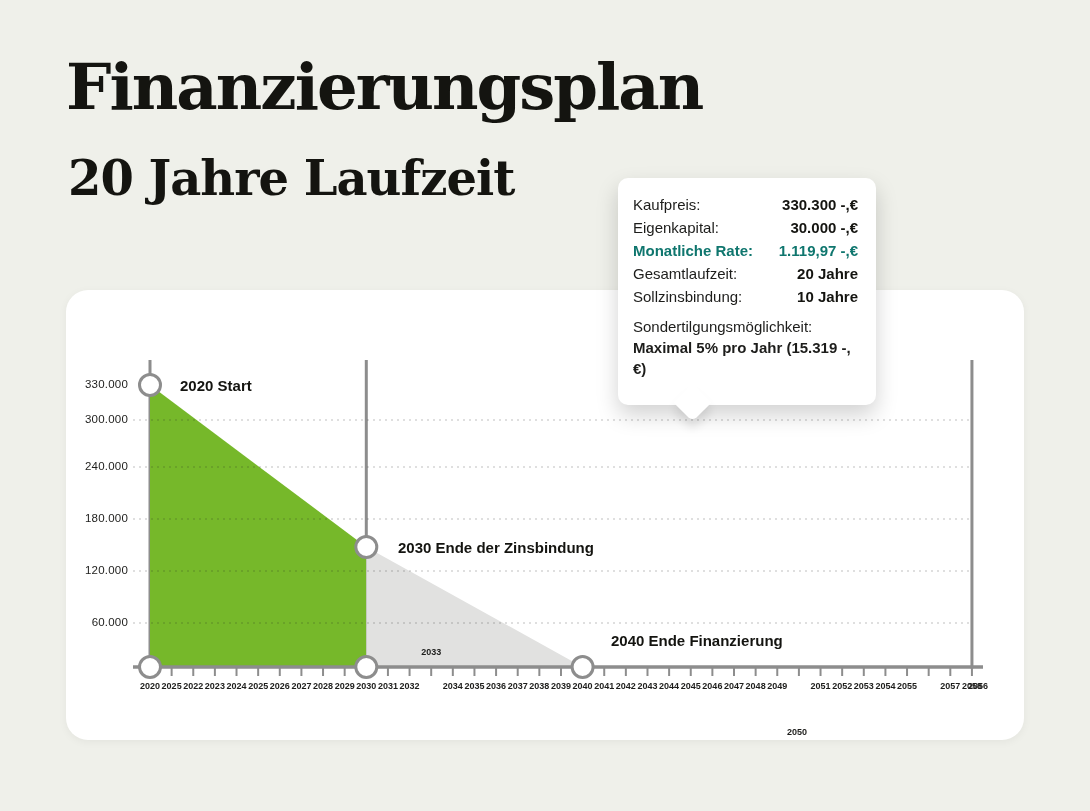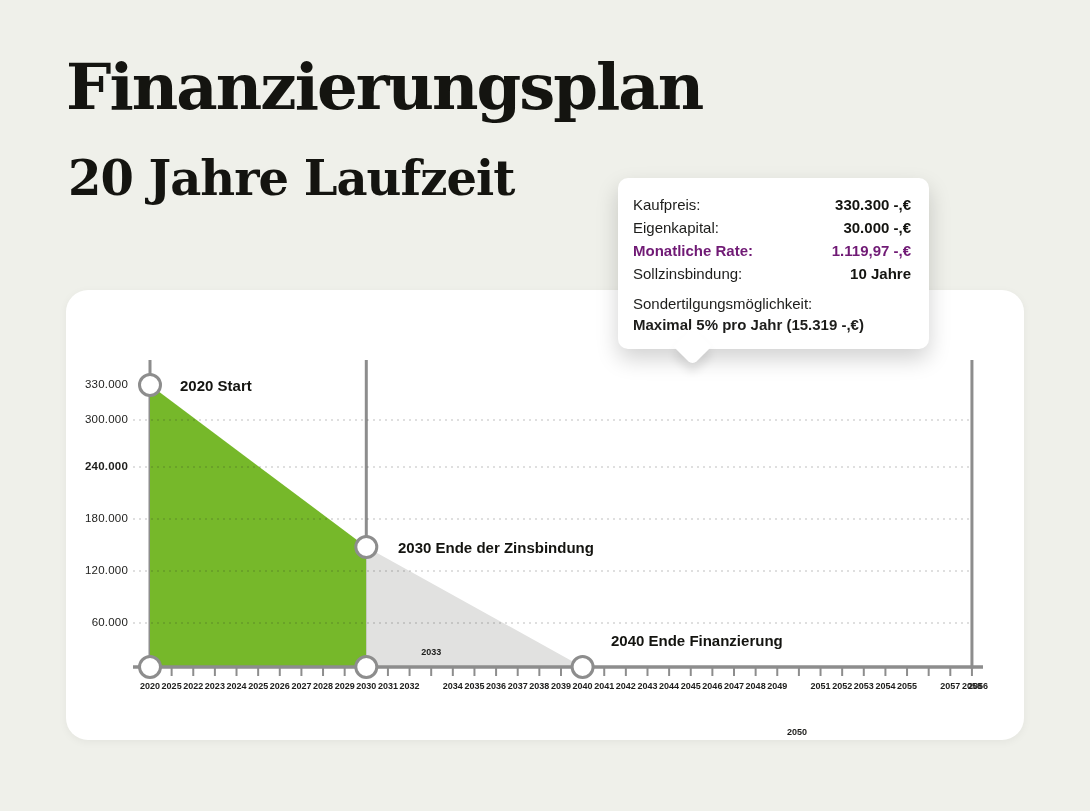--- a/index.html
+++ b/index.html
@@ -35,30 +35,30 @@
     position:absolute; width:32px; text-align:center;
     font-size:9px; font-weight:bold; color:#1d1d1b;
   }
   .milestone {
     position:absolute; font-size:15px; font-weight:bold; color:#141410; white-space:nowrap;
   }
   .milestone.m0 { left:180px; top:377px; }
   .milestone.m1 { left:398px; top:539px; }
   .milestone.m2 { left:611px; top:632px; }
   .tooltip {
-    position:absolute; left:618px; top:178px; width:311px;
+    position:absolute; left:618px; top:178px; width:258px;
     background:#ffffff; border-radius:10px;
-    padding:15px 18px 14px 15px;
+    padding:15px 18px 26px 15px;
     box-shadow:0 10px 22px rgba(0,0,0,0.18);
     z-index:5; font-size:15px;
   }
   .t-row { display:flex; justify-content:space-between; line-height:23px; }
   .t-label { font-weight:normal; color:#1d1d1b; }
   .t-value { font-weight:bold; color:#141410; }
-  .t-row.highlight .t-label, .t-row.highlight .t-value { color:#701a75; font-weight:bold; }
+  .t-row.highlight .t-label, .t-row.highlight .t-value { color:#0f766e; font-weight:bold; }
   .t-note { margin-top:8px; line-height:21px; }
   .t-note-label { font-weight:normal; }
   .t-note-value { font-weight:bold; }
   .tooltip-tail {
     position:absolute; left:61px; bottom:-11px; width:27px; height:27px;
     background:#ffffff; transform:rotate(45deg); border-radius:0 0 6px 0;
     box-shadow:6px 6px 10px rgba(0,0,0,0.10);
   }
 </style>
 </head>
@@ -126,21 +126,21 @@
       <circle cx="366.29999999999995" cy="547" r="10.5" fill="#ffffff" stroke="#8d8d8d" stroke-width="3"></circle>
       <circle cx="582.5999999999999" cy="667" r="10.5" fill="#ffffff" stroke="#8d8d8d" stroke-width="3"></circle>
       <circle cx="150" cy="667" r="10.5" fill="#ffffff" stroke="#8d8d8d" stroke-width="3"></circle>
       <circle cx="366.29999999999995" cy="667" r="10.5" fill="#ffffff" stroke="#8d8d8d" stroke-width="3"></circle>
     </svg>
 
   <div class="labels-layer">
     <div id="y-labels">
         <div class="y-label" style="left: 66px; top: 378px;">330.000</div>
         <div class="y-label" style="left: 66px; top: 413px;">300.000</div>
-        <div class="y-label" style="left: 66px; top: 460px; font-weight: bold;">240.000</div>
+        <div class="y-label" style="left: 66px; top: 460px;">240.000</div>
         <div class="y-label" style="left: 66px; top: 512px;">180.000</div>
         <div class="y-label" style="left: 66px; top: 564px;">120.000</div>
         <div class="y-label" style="left: 66px; top: 616px;">60.000</div>
       </div>
     <div id="x-labels">
         <div class="x-label" style="left: 134px; top: 681px;">2020</div>
         <div class="x-label" style="left: 155.63px; top: 681px;">2025</div>
         <div class="x-label" style="left: 177.26px; top: 681px;">2022</div>
         <div class="x-label" style="left: 198.89px; top: 681px;">2023</div>
         <div class="x-label" style="left: 220.52px; top: 681px;">2024</div>
@@ -191,20 +191,24 @@
     </div>
     <div class="t-row">
       <span class="t-label">Eigenkapital:</span>
       <span class="t-value">30.000 -,€</span>
     </div>
     <div class="t-row highlight">
       <span class="t-label">Monatliche Rate:</span>
       <span class="t-value">1.119,97 -,€</span>
     </div>
     <div class="t-row">
+      <span class="t-label">Gesamtlaufzeit:</span>
+      <span class="t-value">20 Jahre</span>
+    </div>
+    <div class="t-row">
       <span class="t-label">Sollzinsbindung:</span>
       <span class="t-value">10 Jahre</span>
     </div>
     <div class="t-note">
       <div class="t-note-label">Sondertilgungsmöglichkeit:</div>
       <div class="t-note-value">Maximal 5% pro Jahr (15.319 -,€)</div>
     </div>
     <div class="tooltip-tail"></div>
   </div>
 

